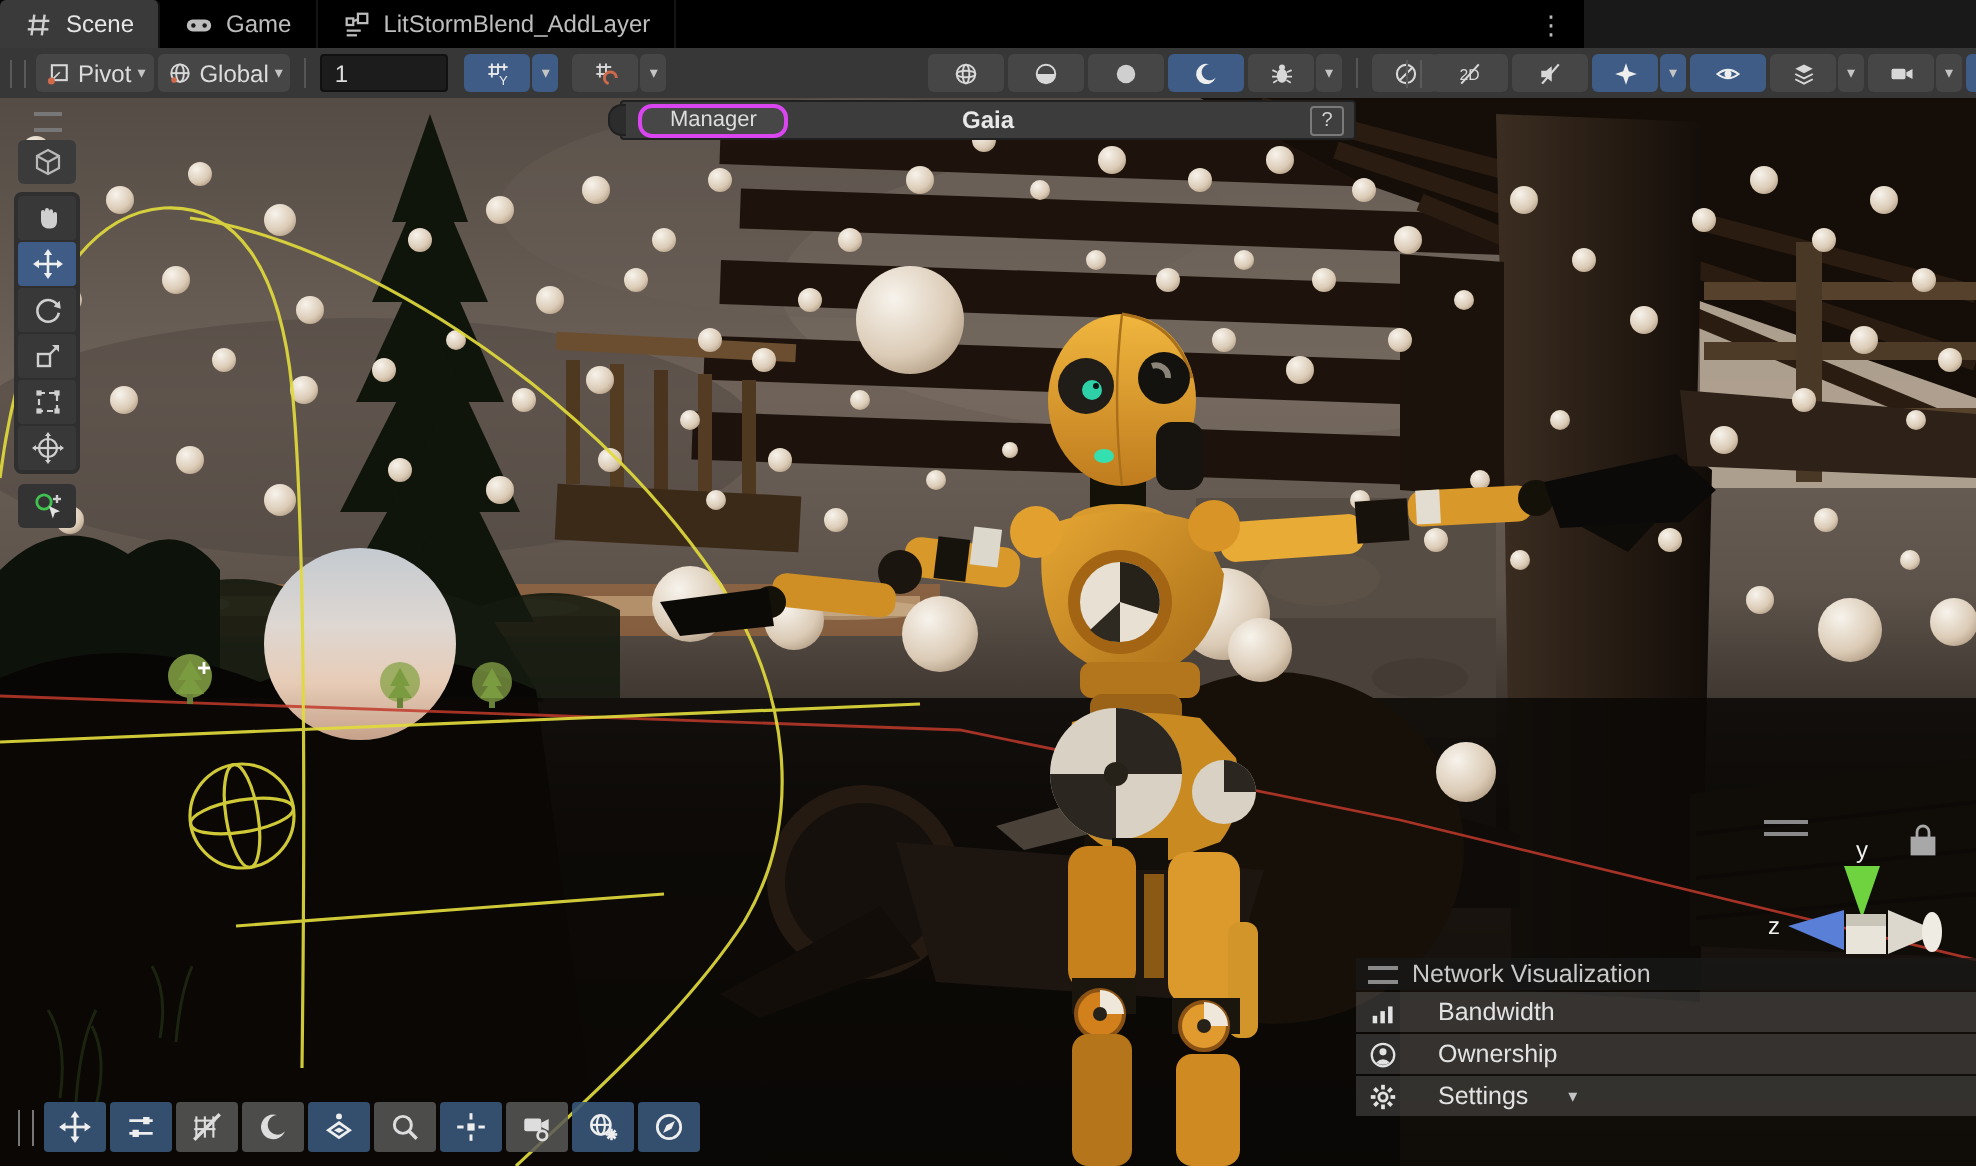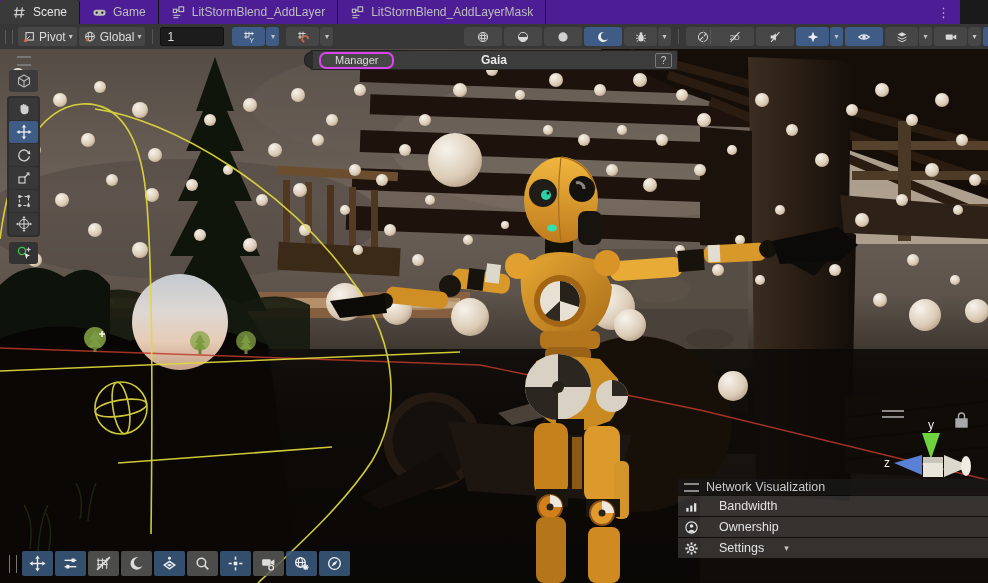--- a/index.html
+++ b/index.html
@@ -1,20 +1,20 @@
 <!DOCTYPE html>
 <html><head>
 <meta charset="utf-8">
 <style>
   html,body{margin:0;padding:0;background:#111;}
   .app{position:relative;width:988px;height:583px;overflow:hidden;background:#191919;
        font-family:"Liberation Sans",sans-serif;color:#c8c8c8;font-size:12px;
        -webkit-font-smoothing:antialiased;}
   
-  .tabbar{position:absolute;left:0;top:0;width:960px;height:24px;background:#4c1d95;
+  .tabbar{position:absolute;left:0;top:0;width:792px;height:24px;background:#000000;
           display:flex;align-items:stretch;border-bottom:1px solid #242424;}
   .tab{display:flex;align-items:center;gap:6px;padding:0 12px;color:#bdbdbd;cursor:default;
        border-right:1px solid #141414;}
   .tab.active{background:#3a3a3a;color:#e6e6e6;border-radius:3px 3px 0 0;}
   .tab .tic{width:15px;height:15px;flex:0 0 auto;}
   .tab-overflow{margin-left:auto;display:flex;align-items:center;padding:0 10px;color:#bbb;font-size:13px;}
   
   .toolbar{position:absolute;left:0;top:24px;width:988px;height:25px;background:#373737;
            border-bottom:1px solid #232323;}
   .tgroup{position:absolute;top:2px;height:21px;display:flex;align-items:center;gap:2px;}
@@ -101,32 +101,20 @@
       <svg class="tic" viewBox="0 0 16 16">
         <g stroke="#bdbdbd" stroke-width="1.2" fill="none">
           <rect x="8.5" y="2" width="5" height="5"></rect>
             <rect x="2.5" y="4.5" width="3.5" height="3.5"></rect>
           <line x1="6" y1="6" x2="8.5" y2="5"></line>
             <line x1="2.5" y1="11" x2="10" y2="11"></line>
             <line x1="2.5" y1="13.5" x2="8" y2="13.5"></line>
         </g>
       </svg>
       <span>LitStormBlend_AddLayer</span>
-    </div>
-    <div class="tab">
-      <svg class="tic" viewBox="0 0 16 16">
-        <g stroke="#bdbdbd" stroke-width="1.2" fill="none">
-          <rect x="8.5" y="2" width="5" height="5"></rect>
-            <rect x="2.5" y="4.5" width="3.5" height="3.5"></rect>
-          <line x1="6" y1="6" x2="8.5" y2="5"></line>
-            <line x1="2.5" y1="11" x2="10" y2="11"></line>
-            <line x1="2.5" y1="13.5" x2="8" y2="13.5"></line>
-        </g>
-      </svg>
-      <span>LitStormBlend_AddLayerMask</span>
     </div>
     <div class="tab-overflow">⋮</div>
   </div>
 
   <div class="toolbar">
 
     <div class="tgroup" style="left:2px;">
       <div class="handle-v"></div>
       <div class="btn">
         <svg class="ic" viewBox="0 0 16 16">

